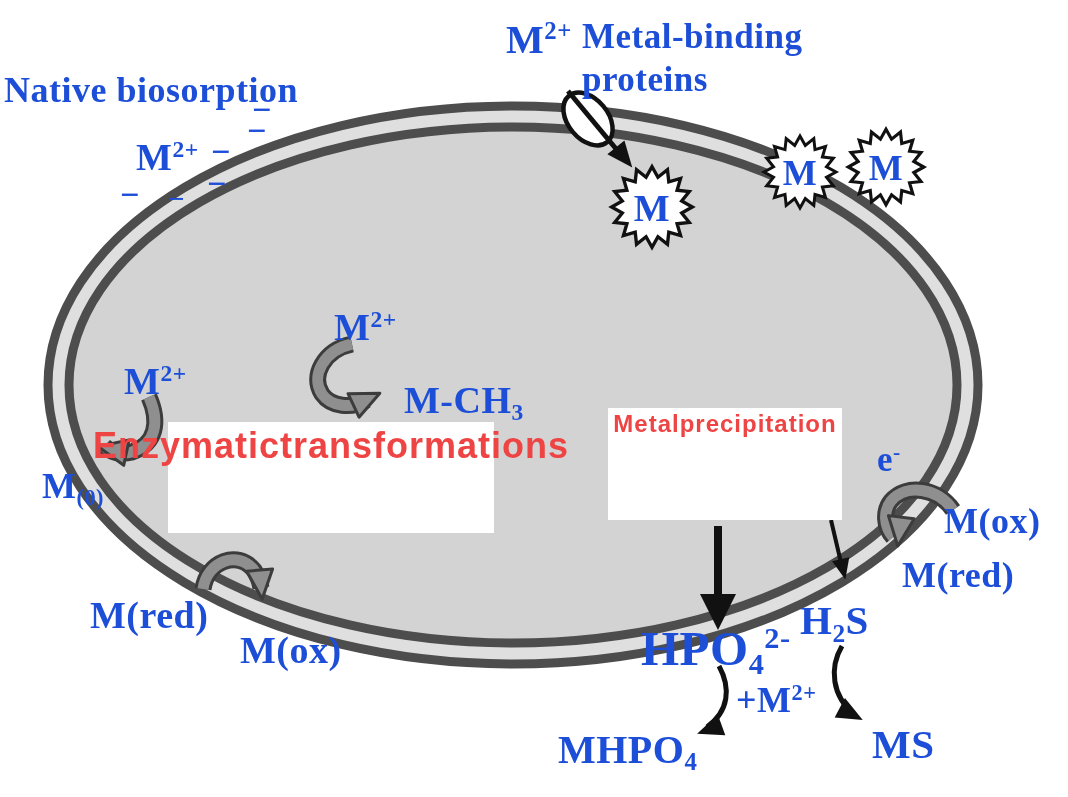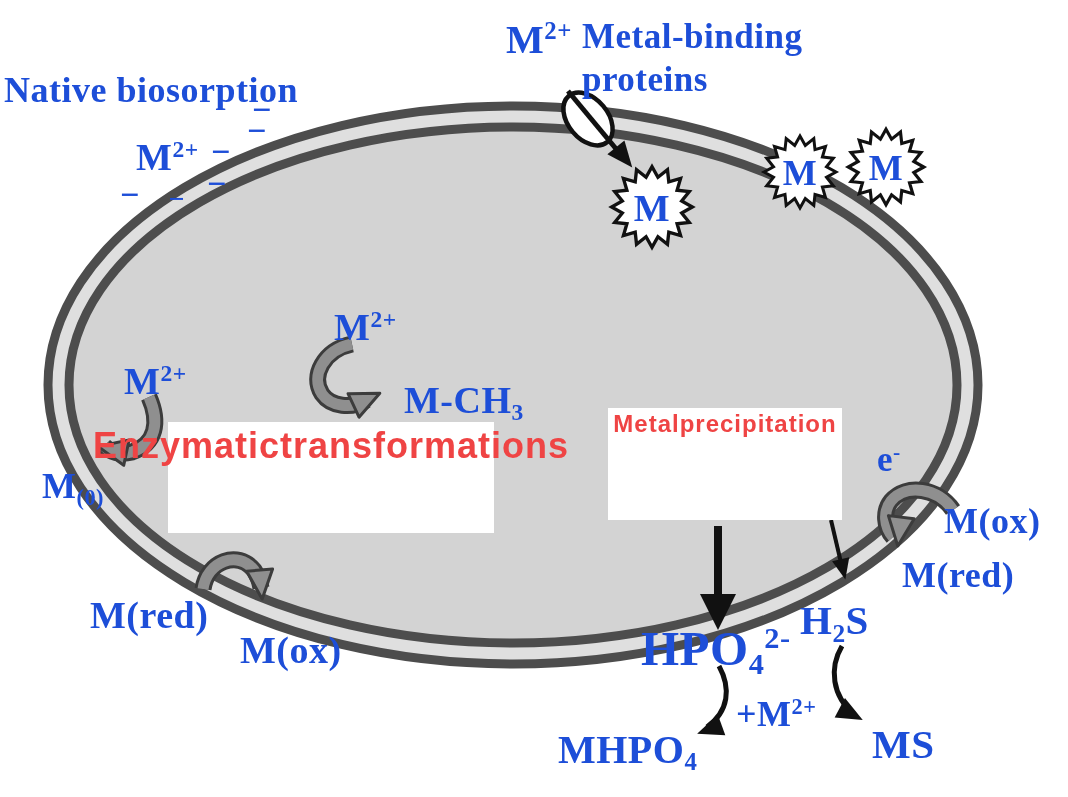--- a/index.html
+++ b/index.html
@@ -151,21 +151,21 @@
   </div>
 
   <div class="t" style="left:641px;top:624px;font-size:49px">
     <span>HPO</span><sub>4</sub><sup>2-</sup>
   </div>
 
   <div class="t" style="left:800px;top:600px;font-size:41px">
     <span>H</span><sub>2</sub><span>S</span>
   </div>
 
-  <div class="t" style="left:736px;top:696px;font-size:36px">
+  <div class="t" style="left:736px;top:682px;font-size:36px">
     <span>+M</span><sup>2+</sup>
   </div>
 
   <div class="t" style="left:558px;top:730px;font-size:40px">
     <span>MHPO</span><sub>4</sub>
   </div>
 
   <div class="t" style="left:872px;top:724px;font-size:41px">MS</div>
 
   <div class="t" style="left:877px;top:442px;font-size:35px">

